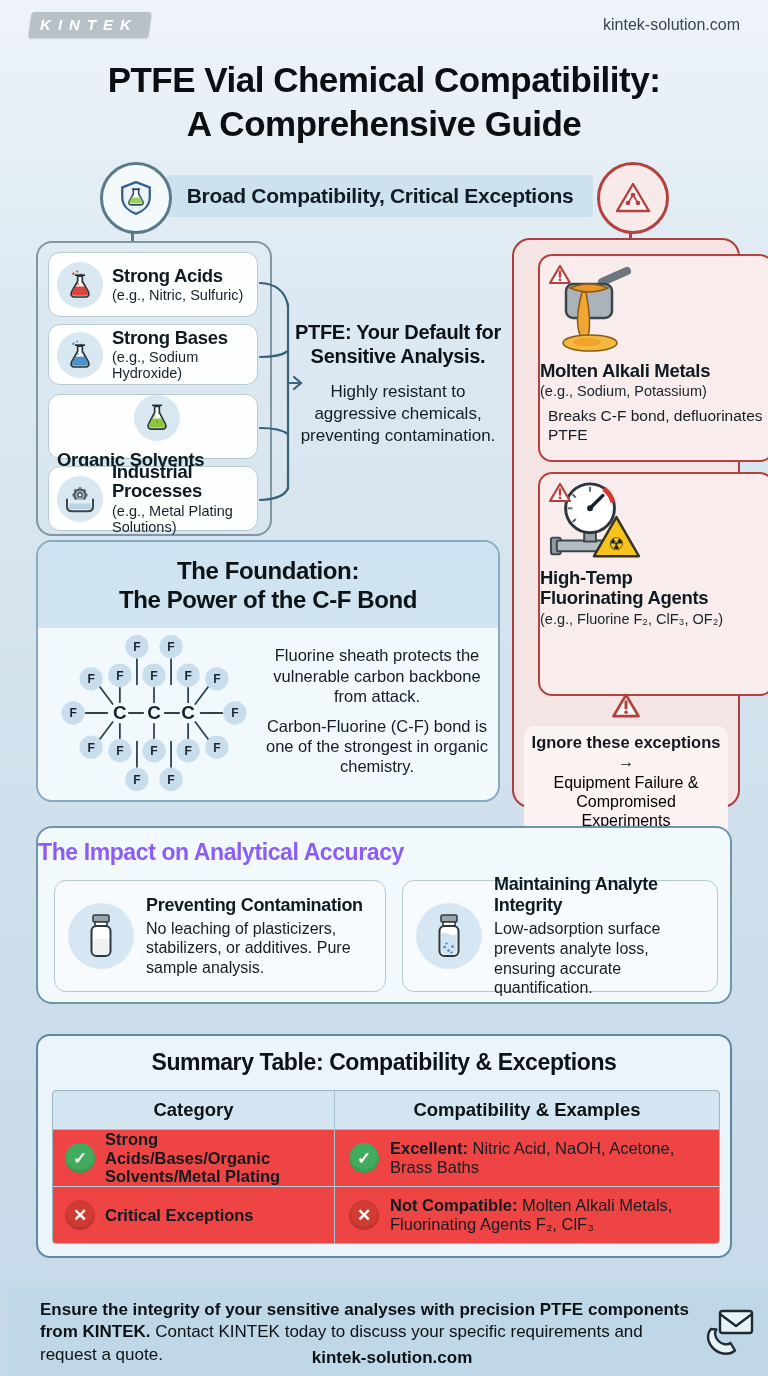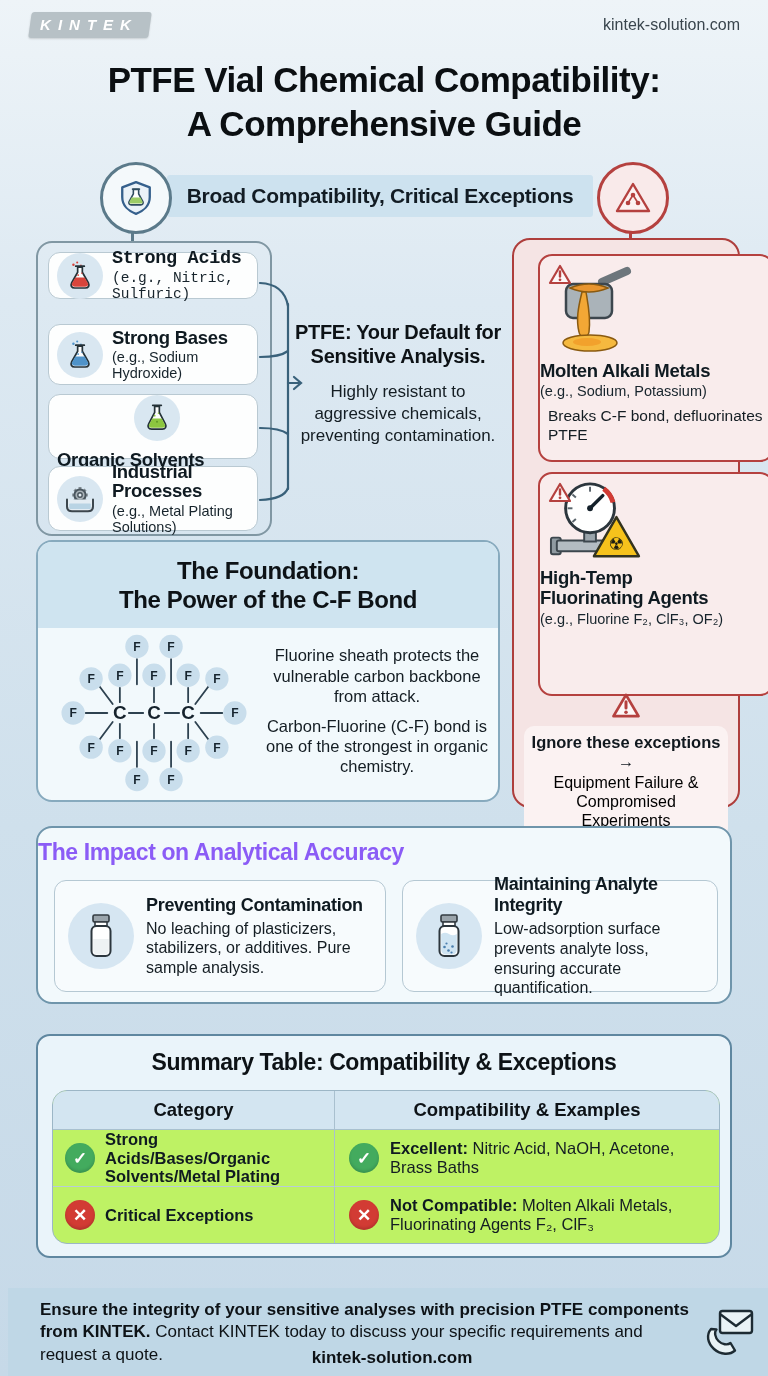--- a/index.html
+++ b/index.html
@@ -72,22 +72,22 @@
   .icard.two{left:364px;width:316px;}
   .icard .iconwrap{flex:0 0 66px;width:66px;height:66px;border-radius:50%;background:#d6e6f2;
         display:flex;align-items:center;justify-content:center;margin-left:13px;}
   .icard .tx{margin-left:12px;margin-right:8px;}
   .icard .t{font-size:18px;font-weight:700;color:#0f1a21;letter-spacing:-0.3px;}
   .icard .b{font-size:16px;line-height:1.22;color:#141d23;margin-top:3px;}
   
   .summary{position:absolute;left:36px;top:1034px;width:696px;height:224px;background:#eaf4fa;
         border:2px solid #5f87a0;border-radius:14px;box-sizing:border-box;}
   .summary .head{text-align:center;font-size:23px;font-weight:700;margin-top:13px;color:#0d1216;letter-spacing:-0.4px;}
-  .tablewrap{position:absolute;left:14px;top:54px;width:668px;height:154px;background:#bef264;
-        border:1.5px solid #9cb6c6;border-radius:15px;overflow:hidden;box-sizing:border-box;}
+  .tablewrap{position:absolute;left:14px;top:54px;width:668px;height:154px;background:#ef4444;
+        border:1.5px solid #9cb6c6;border-radius:4px;overflow:hidden;box-sizing:border-box;}
   .trow{display:flex;width:100%;}
   .thead{height:38px;background:#d3e5f1;border-bottom:1.5px solid #a9c0cf;}
   .cell-l{width:282px;box-sizing:border-box;border-right:1.5px solid #a9c0cf;display:flex;align-items:center;}
   .cell-r{flex:1;display:flex;align-items:center;}
   .thead .cell-l,.thead .cell-r{justify-content:center;font-size:18.5px;font-weight:700;color:#0d1216;}
   .tbody{height:56px;}
   .tbody + .tbody{border-top:1px solid #b8ccd8;}
   .tbody .cell-l{padding-left:12px;gap:10px;}
   .tbody .cell-r{padding-left:14px;gap:11px;}
   .cat{font-size:16.5px;font-weight:700;line-height:1.15;color:#0f1a21;max-width:210px;}
@@ -138,21 +138,21 @@
       <circle cx="18" cy="13" r="2.3" fill="#b5413f"></circle>
       <circle cx="13" cy="21" r="2.3" fill="#b5413f"></circle>
       <circle cx="23" cy="21" r="2.3" fill="#b5413f"></circle>
     </svg>
   </div>
   <div class="stem left"></div>
   <div class="stem right"></div>
 
   <div class="compat-outline"></div>
 
-  <div class="ccard" style="top:252px;height:47px;font-family:Liberation Mono, monospace;">
+  <div class="ccard" style="top:252px;height:65px;">
     <div class="iconwrap">
       <svg width="30" height="32" viewBox="0 0 32 34">
         <circle cx="9" cy="5" r="1.3" fill="#d8453c"></circle>
           <circle cx="13" cy="2.5" r="1.1" fill="#d8453c"></circle>
           <circle cx="17" cy="5.5" r="0.9" fill="#d8453c"></circle>
         <line x1="11.5" y1="6.5" x2="20.5" y2="6.5" stroke="#253238" stroke-width="2" stroke-linecap="round"></line>
         <path d="M13.5 7.5 V13 L7 24.5 C5.6 27.3 7 29.8 10.3 29.8 H21.7 C25 29.8 26.4 27.3 25 24.5 L18.5 13 V7.5 Z" fill="#fdfdfd" stroke="#253238" stroke-width="1.8" stroke-linejoin="round"></path>
         <path d="M11 18.5 L7.6 24.8 C6.7 26.7 7.8 28.4 10.3 28.4 H21.7 C24.2 28.4 25.3 26.7 24.4 24.8 L21 18.5 Z" fill="#d8453c"></path>
         <circle cx="14" cy="16" r="1" fill="#d8453c"></circle>
           <circle cx="18" cy="14" r="0.8" fill="#d8453c"></circle>

